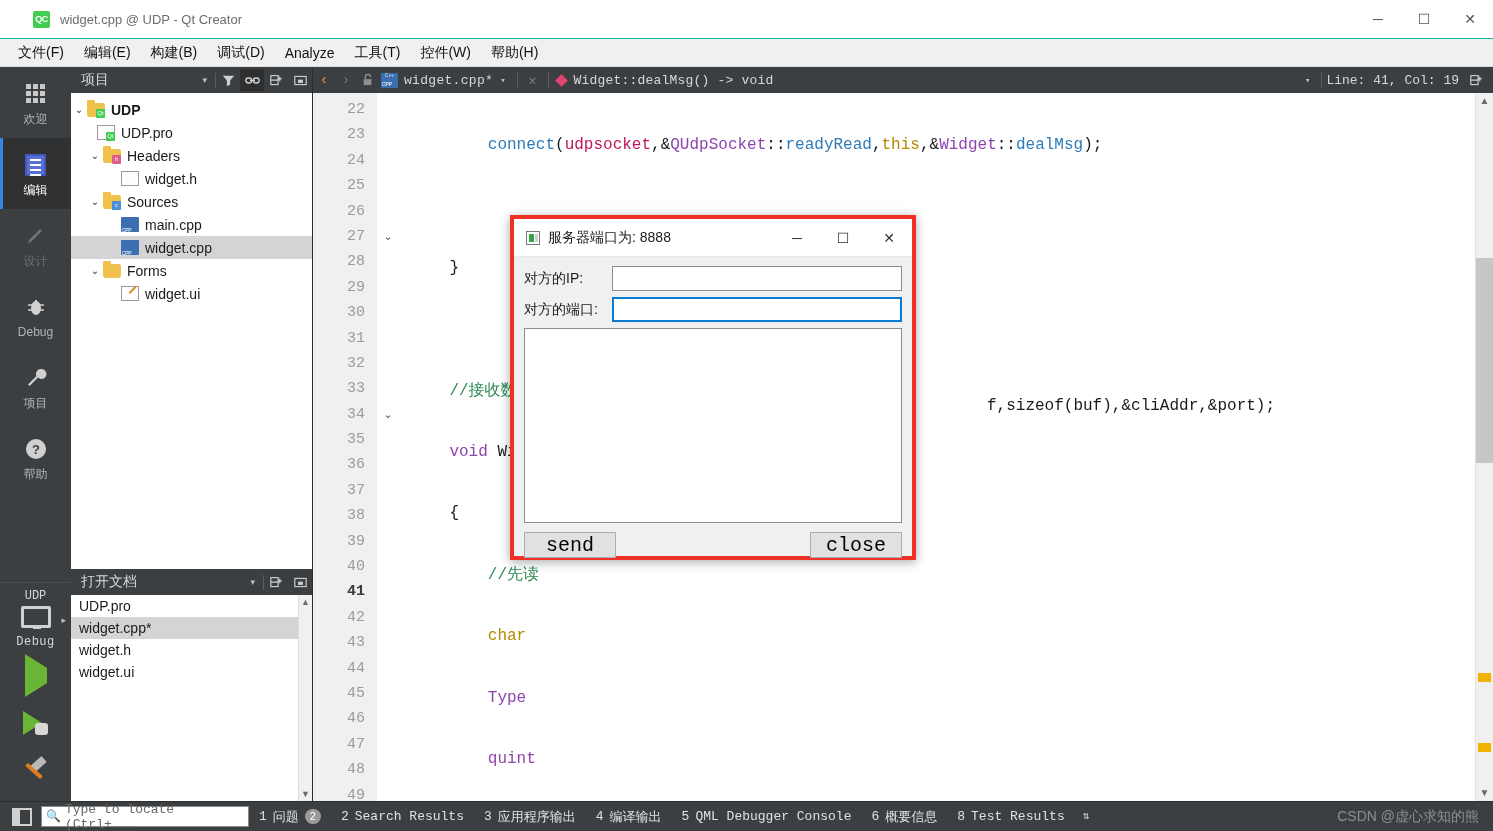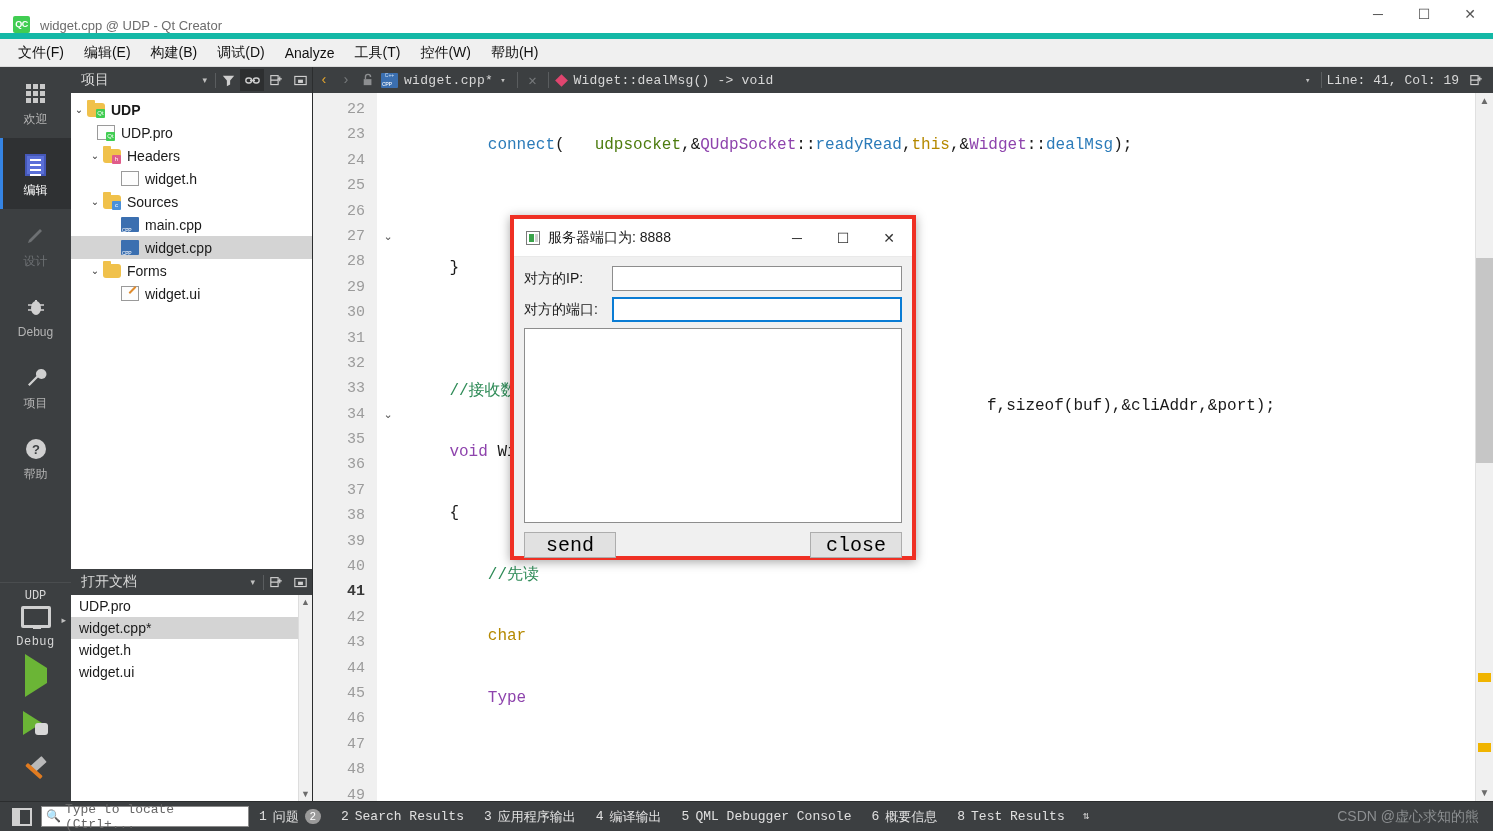--- a/index.html
+++ b/index.html
@@ -7,22 +7,22 @@
   body {
     font-family:"Liberation Sans", sans-serif;
     font-size:13px;
     background:#ffffff;
     -webkit-font-smoothing:antialiased;
   }
   .app { position:relative; width:1493px; height:831px; display:flex; flex-direction:column; background:#3c3f41; }
 
   
   .titlebar {
-    height:39px; background:#ffffff; display:flex; align-items:flex-end;
-    border-bottom:6px solid #14b8a6; flex:0 0 39px;
+    height:39px; background:#ffffff; display:flex; align-items:center;
+    border-bottom:1px solid #14b8a6; flex:0 0 39px;padding-left:20px;
   }
   .qt-logo {
     width:17px; height:17px; margin-left:13px; margin-right:10px;
     background:#41cd52; border-radius:2px; color:#ffffff;
     font-size:9px; font-weight:bold; line-height:17px; text-align:center;
     letter-spacing:-0.5px; font-family:"Liberation Sans", sans-serif;
   }
   .title-text { color:#6d6d6d; font-size:13px; }
   .win-buttons { margin-left:auto; display:flex; height:39px; }
   .win-btn {
@@ -147,21 +147,21 @@
   .changebar { position:absolute; left:64px; top:0; bottom:0; width:3px; }
   .cb-seg { position:absolute; left:0; width:3px; }
 
   .code {
     flex:1 1 auto; position:relative; background:#ffffff; padding-top:4px;
     font-family:"Liberation Mono", monospace; font-size:16px; color:#1a1a1a;
     white-space:pre; overflow:hidden;
   }
   .cl { height:25.4px; line-height:25.4px; padding-left:12px; }
   .k-fn   { color:#2b7bb9; }
-  .k-id   { color:#4d7c0f;margin-left:30px; }
+  .k-id   { color:#be185d; }
   .k-type { color:#8e44ad; }
   .k-kw   { color:#b58900; }
   .k-cmt  { color:#2e8b57; }
   .k-this { color:#b58900; }
 
   
   .ed-scroll { width:18px; flex:0 0 18px; background:#f0f0f0; position:relative; border-left:1px solid #e0e0e0; }
   .es-thumb { position:absolute; left:0; right:0; background:#c6c6c6; }
   .es-mark { position:absolute; left:2px; right:2px; height:9px; background:#f0b400; }
   .es-arrow { position:absolute; left:0; right:0; height:16px; text-align:center; color:#6b6b6b; font-size:10px; line-height:16px; }
@@ -561,20 +561,21 @@
           <div class="cl"><span>        </span><span class="k-fn">connect</span><span>(</span><span class="k-id">udpsocket</span><span>,&amp;</span><span class="k-type">QUdpSocket</span><span>::</span><span class="k-fn">readyRead</span><span>,</span><span class="k-this">this</span><span>,&amp;</span><span class="k-type">Widget</span><span>::</span><span class="k-fn">dealMsg</span><span>);</span></div>
           <div class="cl"></div>
           <div class="cl">    }</div>
           <div class="cl"></div>
           <div class="cl"><span class="k-cmt">    //接收数据的槽函数</span></div>
           <div class="cl"><span>    </span><span class="k-type">void</span><span> Widg</span></div>
           <div class="cl">    {</div>
           <div class="cl"><span class="k-cmt">        //先读</span></div>
           <div class="cl"><span>        </span><span class="k-kw">char</span><span> </span></div>
           <div class="cl"><span>        </span><span class="k-type">Type</span></div>
+          <div class="cl"><span>        </span><span class="k-type">quint</span></div>
           
           
           
           
           
           
           
           
           
           

